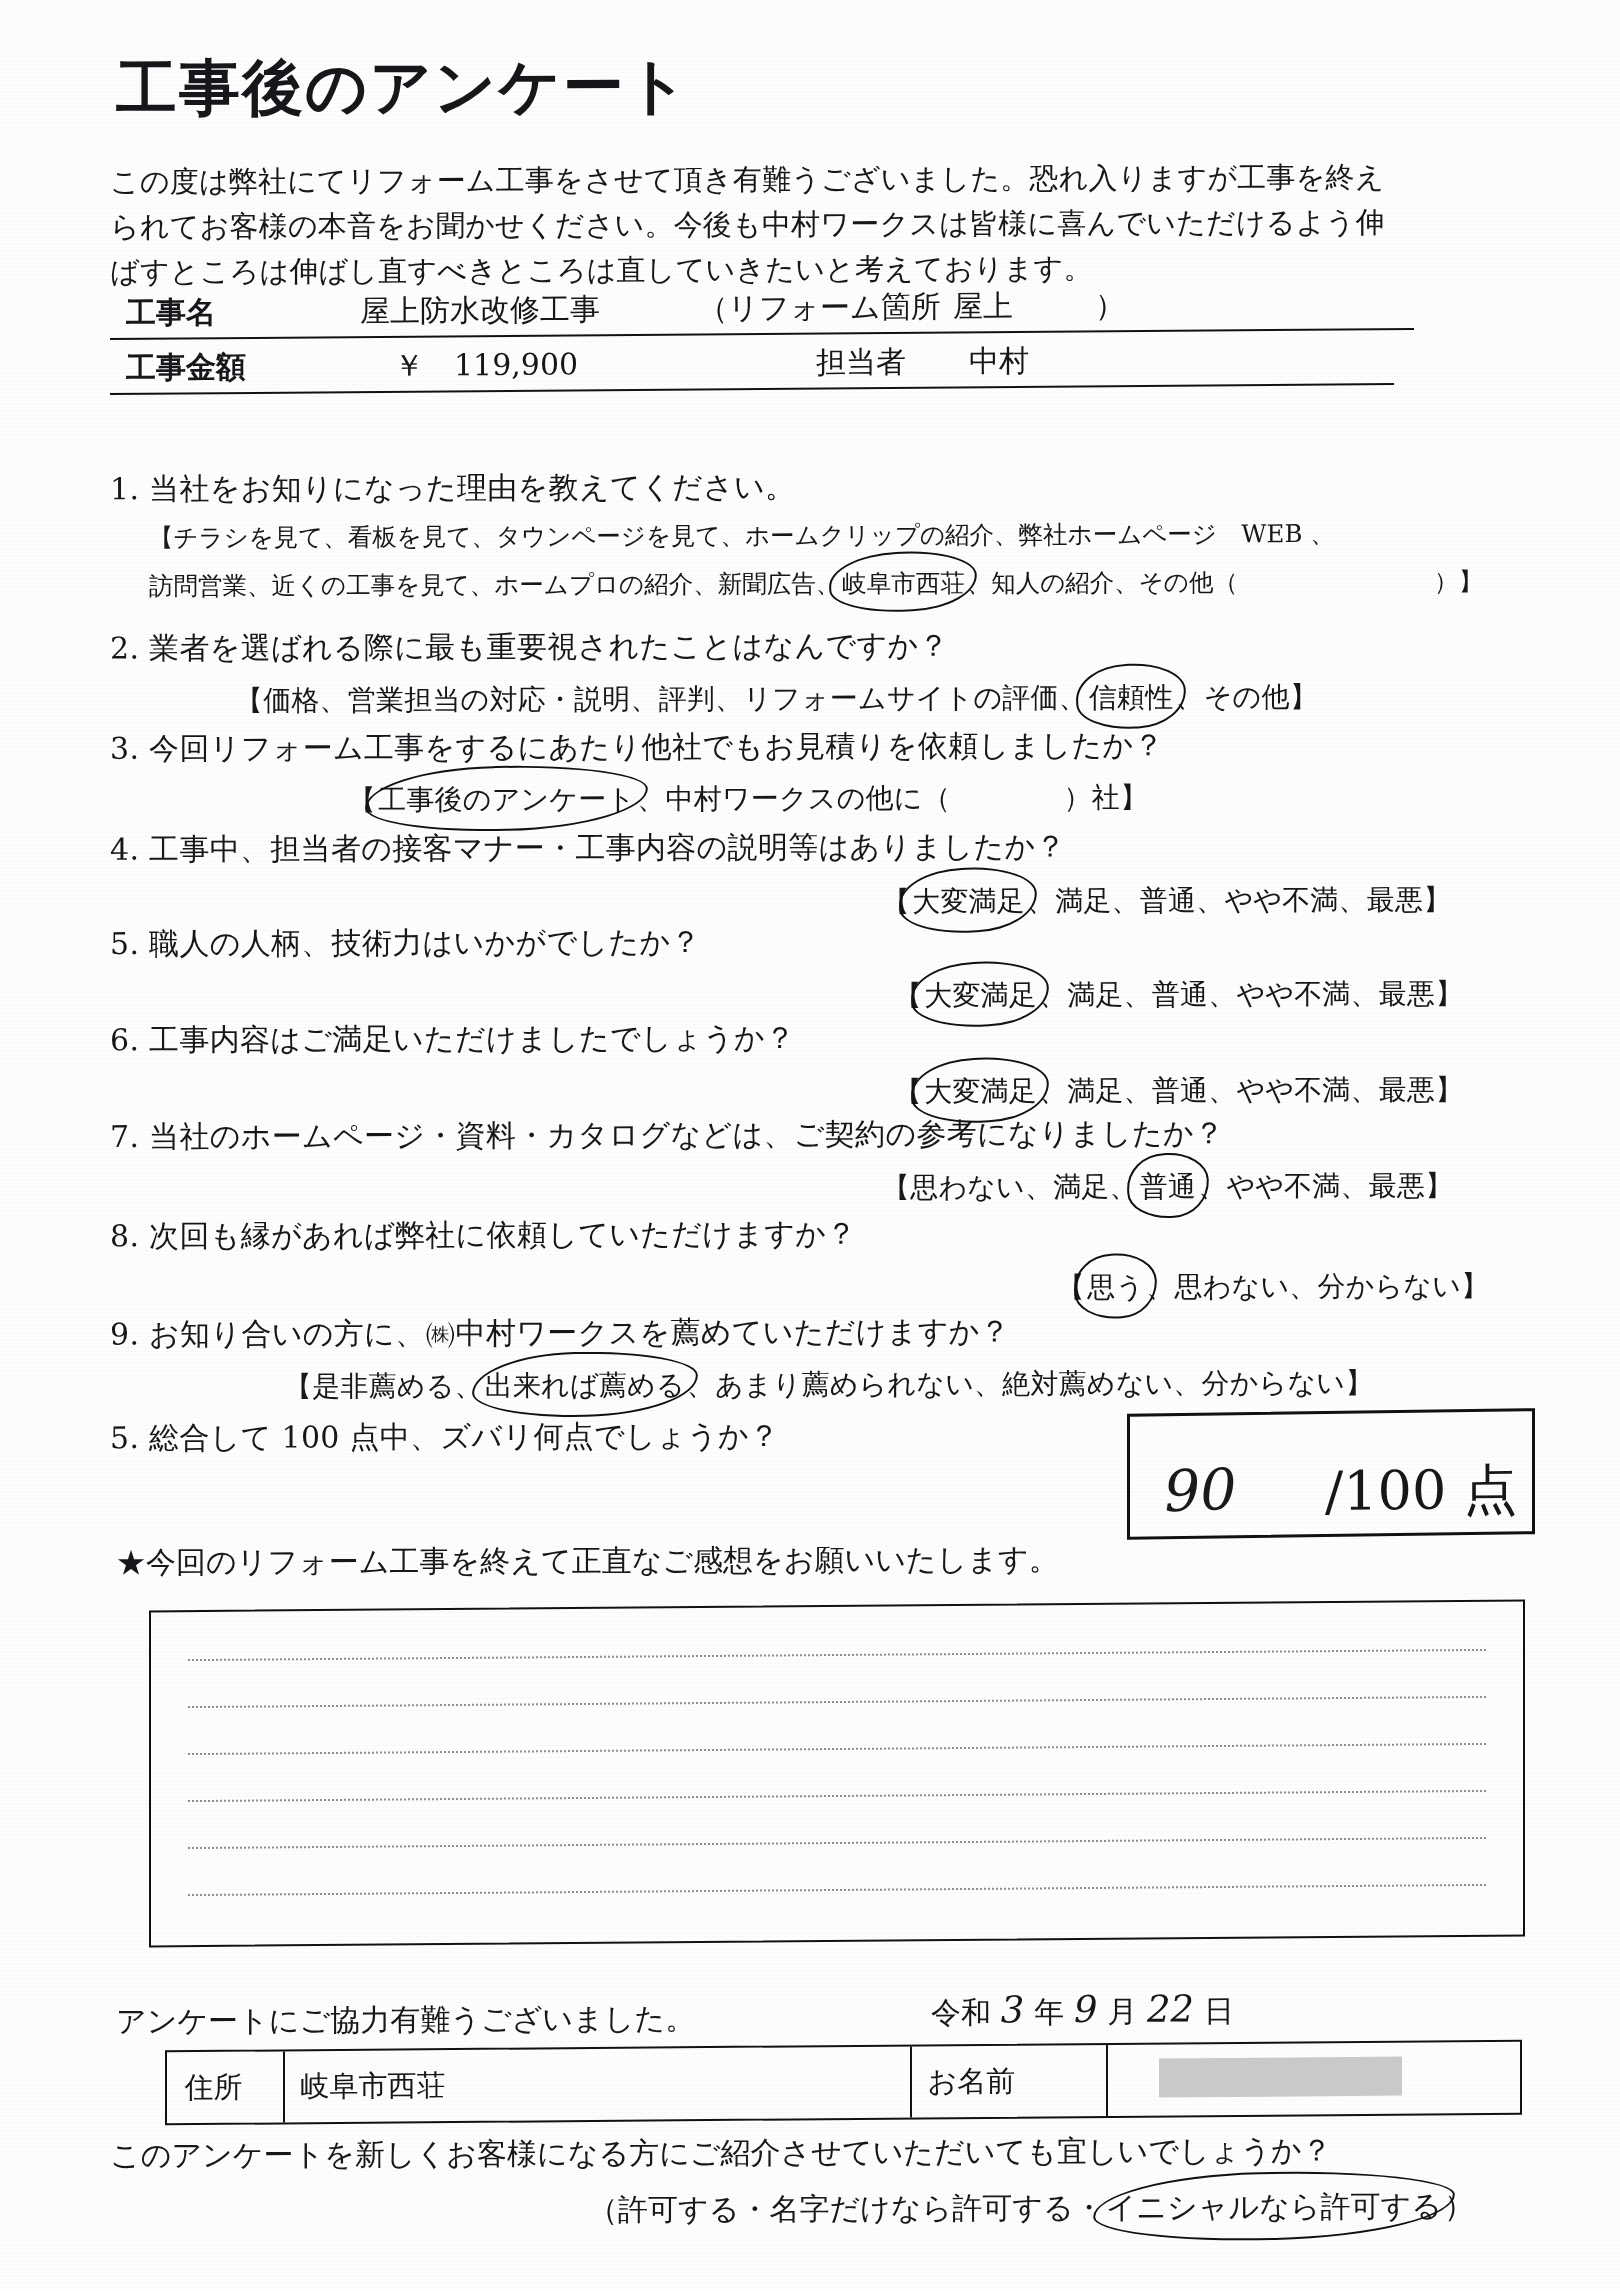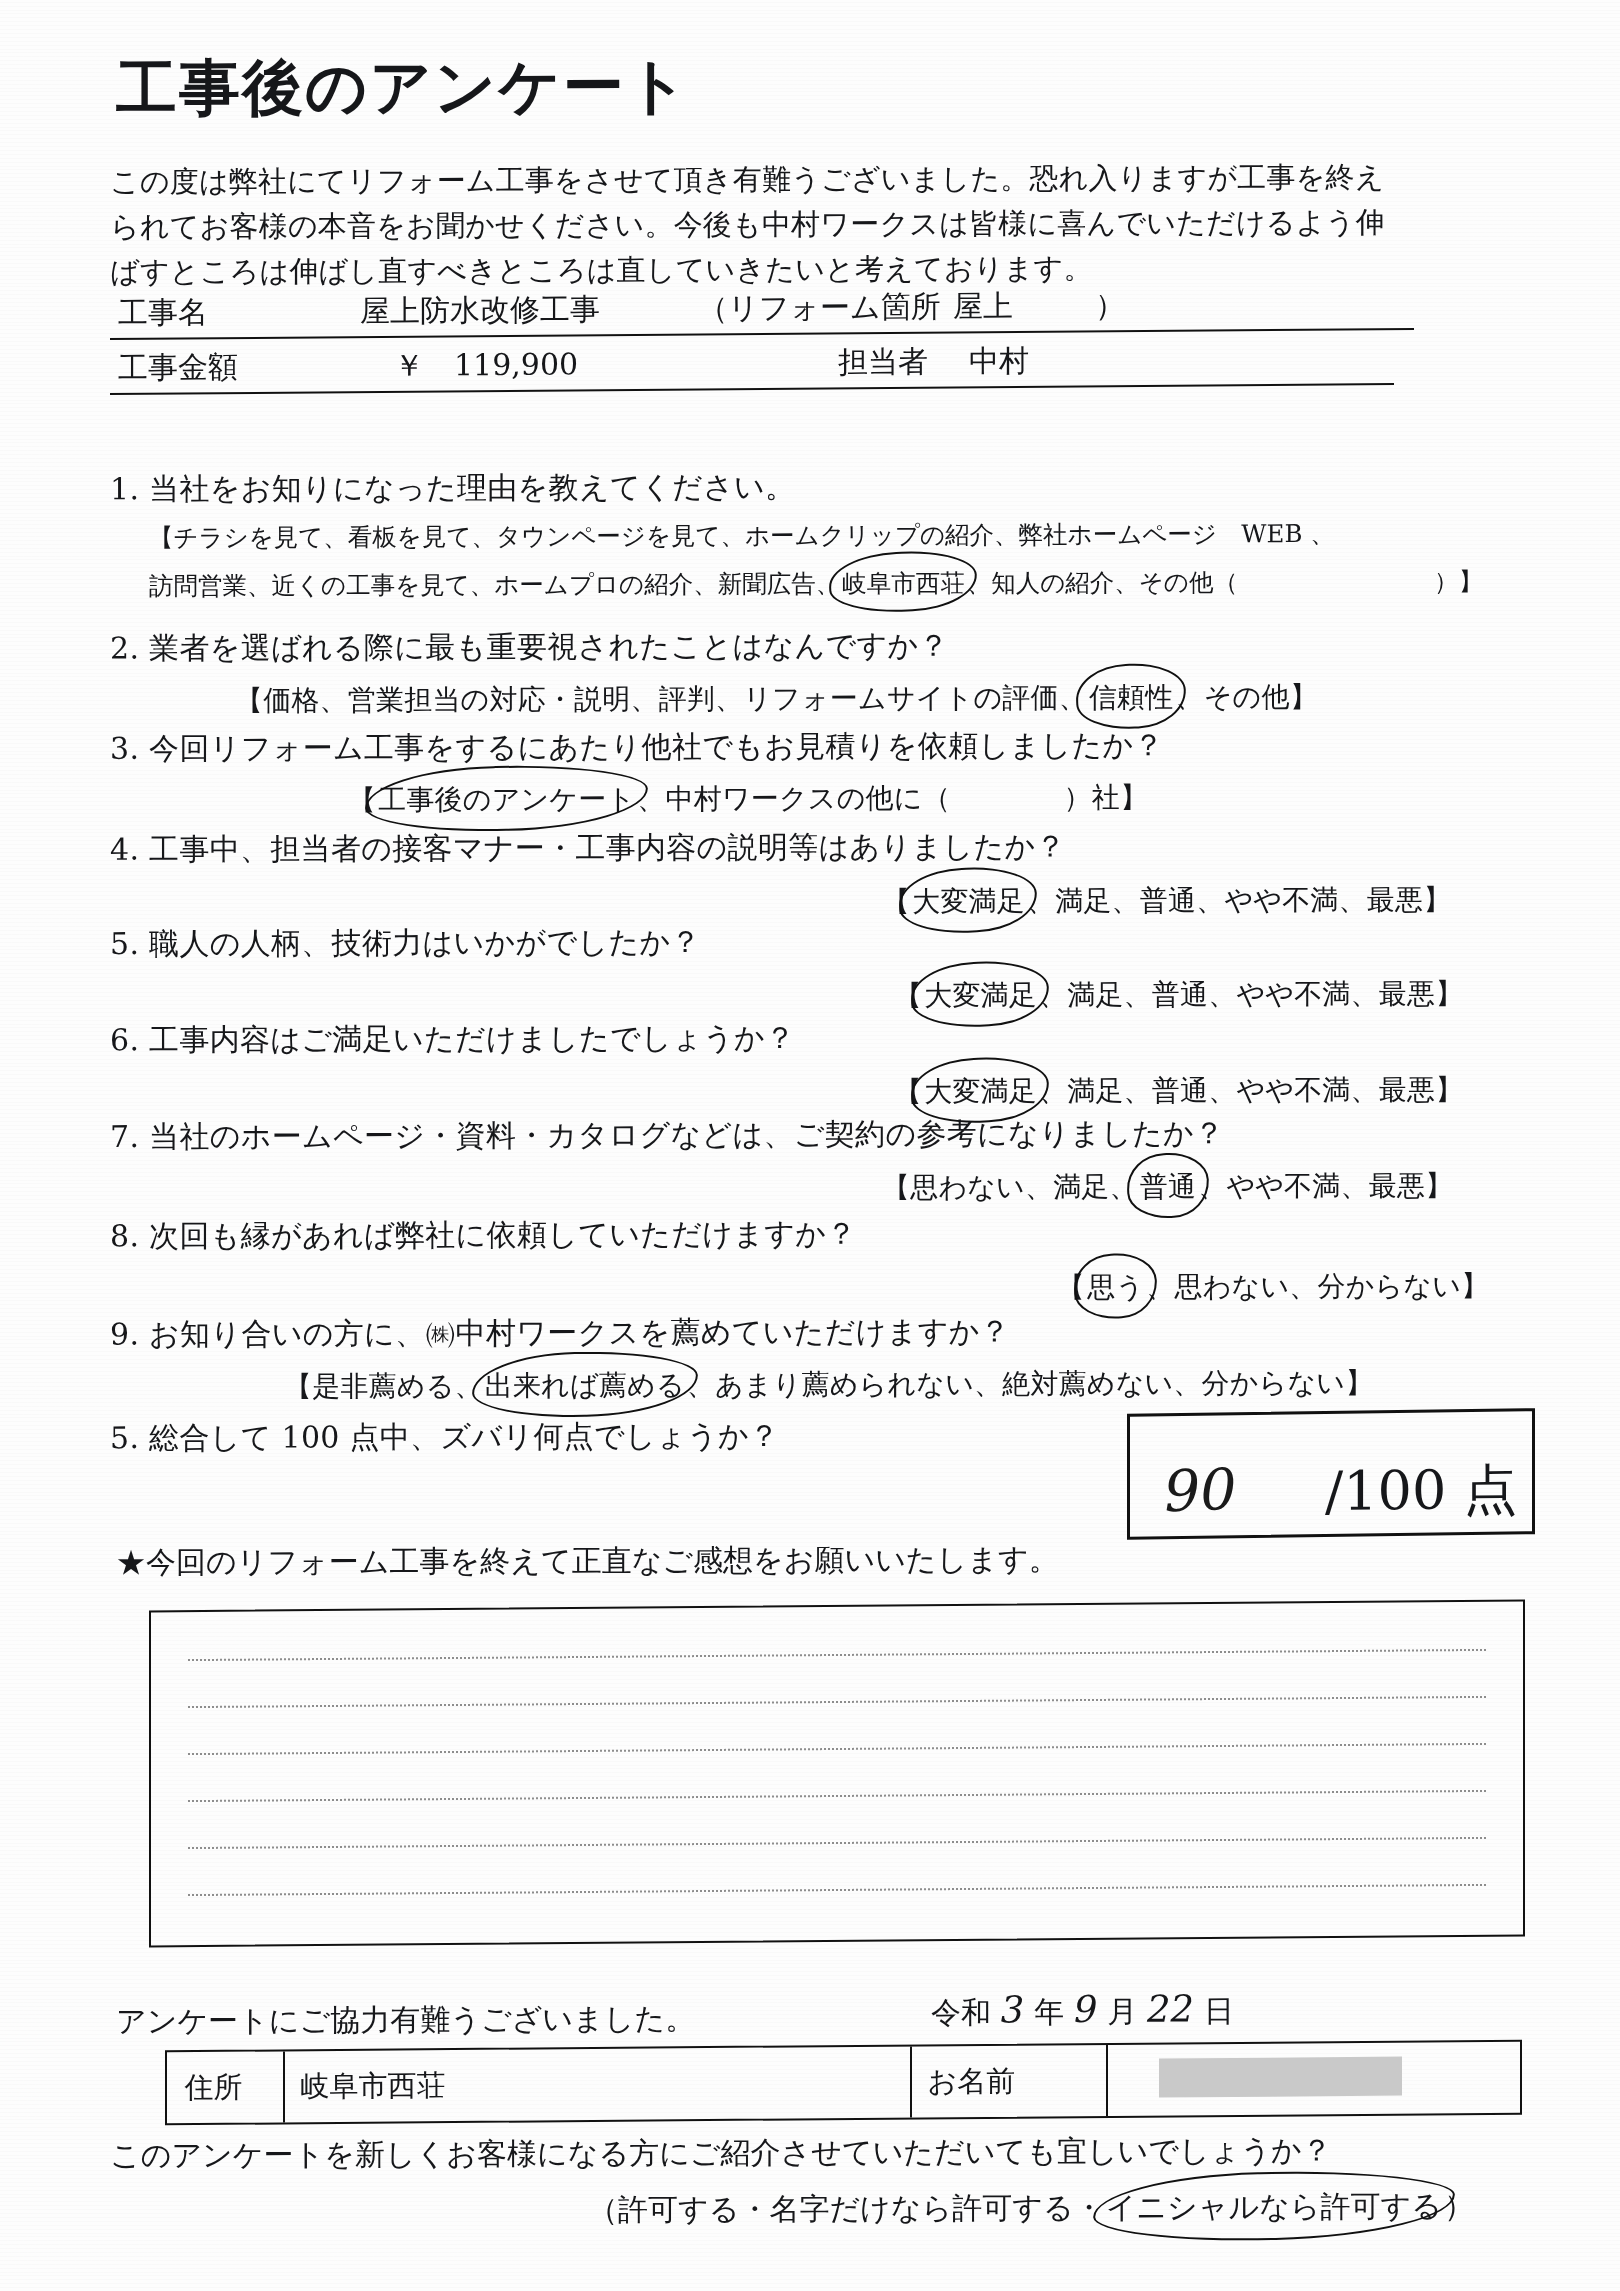--- a/index.html
+++ b/index.html
@@ -38,21 +38,21 @@
     font-family:"DejaVu Serif","Liberation Serif",serif;
     transform:skewY(-0.22deg);
   }
   .intro div{white-space:nowrap;}
 
   
   .fieldrow{position:absolute;left:110px;width:1304px;height:47px;
     font-size:30px;font-family:"DejaVu Serif","Liberation Serif",serif;
     border-bottom:2.9px solid #111;transform:skewY(-0.45deg);}
   .fieldrow > span{position:absolute;white-space:nowrap;bottom:3.9px;}
-  .f-label{left:8px;}
+  .f-label{left:16px;font-weight:bold;}
   .f-val{font-weight:400;}
 
   
   .q{position:absolute;font-family:"DejaVu Serif","Liberation Serif",serif;
      font-size:30px;white-space:nowrap;letter-spacing:0.3px;transform:skewY(-0.2deg);}
   .qsub{position:absolute;font-family:"DejaVu Serif","Liberation Serif",serif;
      font-size:28px;white-space:nowrap;letter-spacing:0.2px;transform:skewY(-0.2deg);}
   .small{font-size:24.5px;letter-spacing:0px;}
 
   
@@ -156,21 +156,21 @@
     <span class="f-label">工事名</span>
     <span class="f-val" style="left:250px;">屋上防水改修工事</span>
     <span style="left:588px;">（リフォーム箇所</span>
     <span class="f-val" style="left:843px;margin-top:48px;">屋上</span>
     <span style="left:985px;">）</span>
   </div>
 
   <div class="fieldrow" style="top:341px;width:1284px;">
     <span class="f-label">工事金額</span>
     <span class="f-val" style="left:284px;">￥　119,900</span>
-    <span style="left:728px;">担当者</span>
+    <span style="left:706px;">担当者</span>
     <span class="f-val" style="left:843px;margin-left:16px;">中村</span>
   </div>
 
   <div class="q" style="left:110px;top:468px;">
     <span>1.</span>
     <span>当社をお知りになった理由を教えてください。</span>
   </div>
   <div class="qsub small" style="left:149px;top:519px;">
     <span>【チラシを見て、看板を見て、タウンページを見て、ホームクリップの紹介、弊社ホームページ　WEB 、</span>
   </div>

